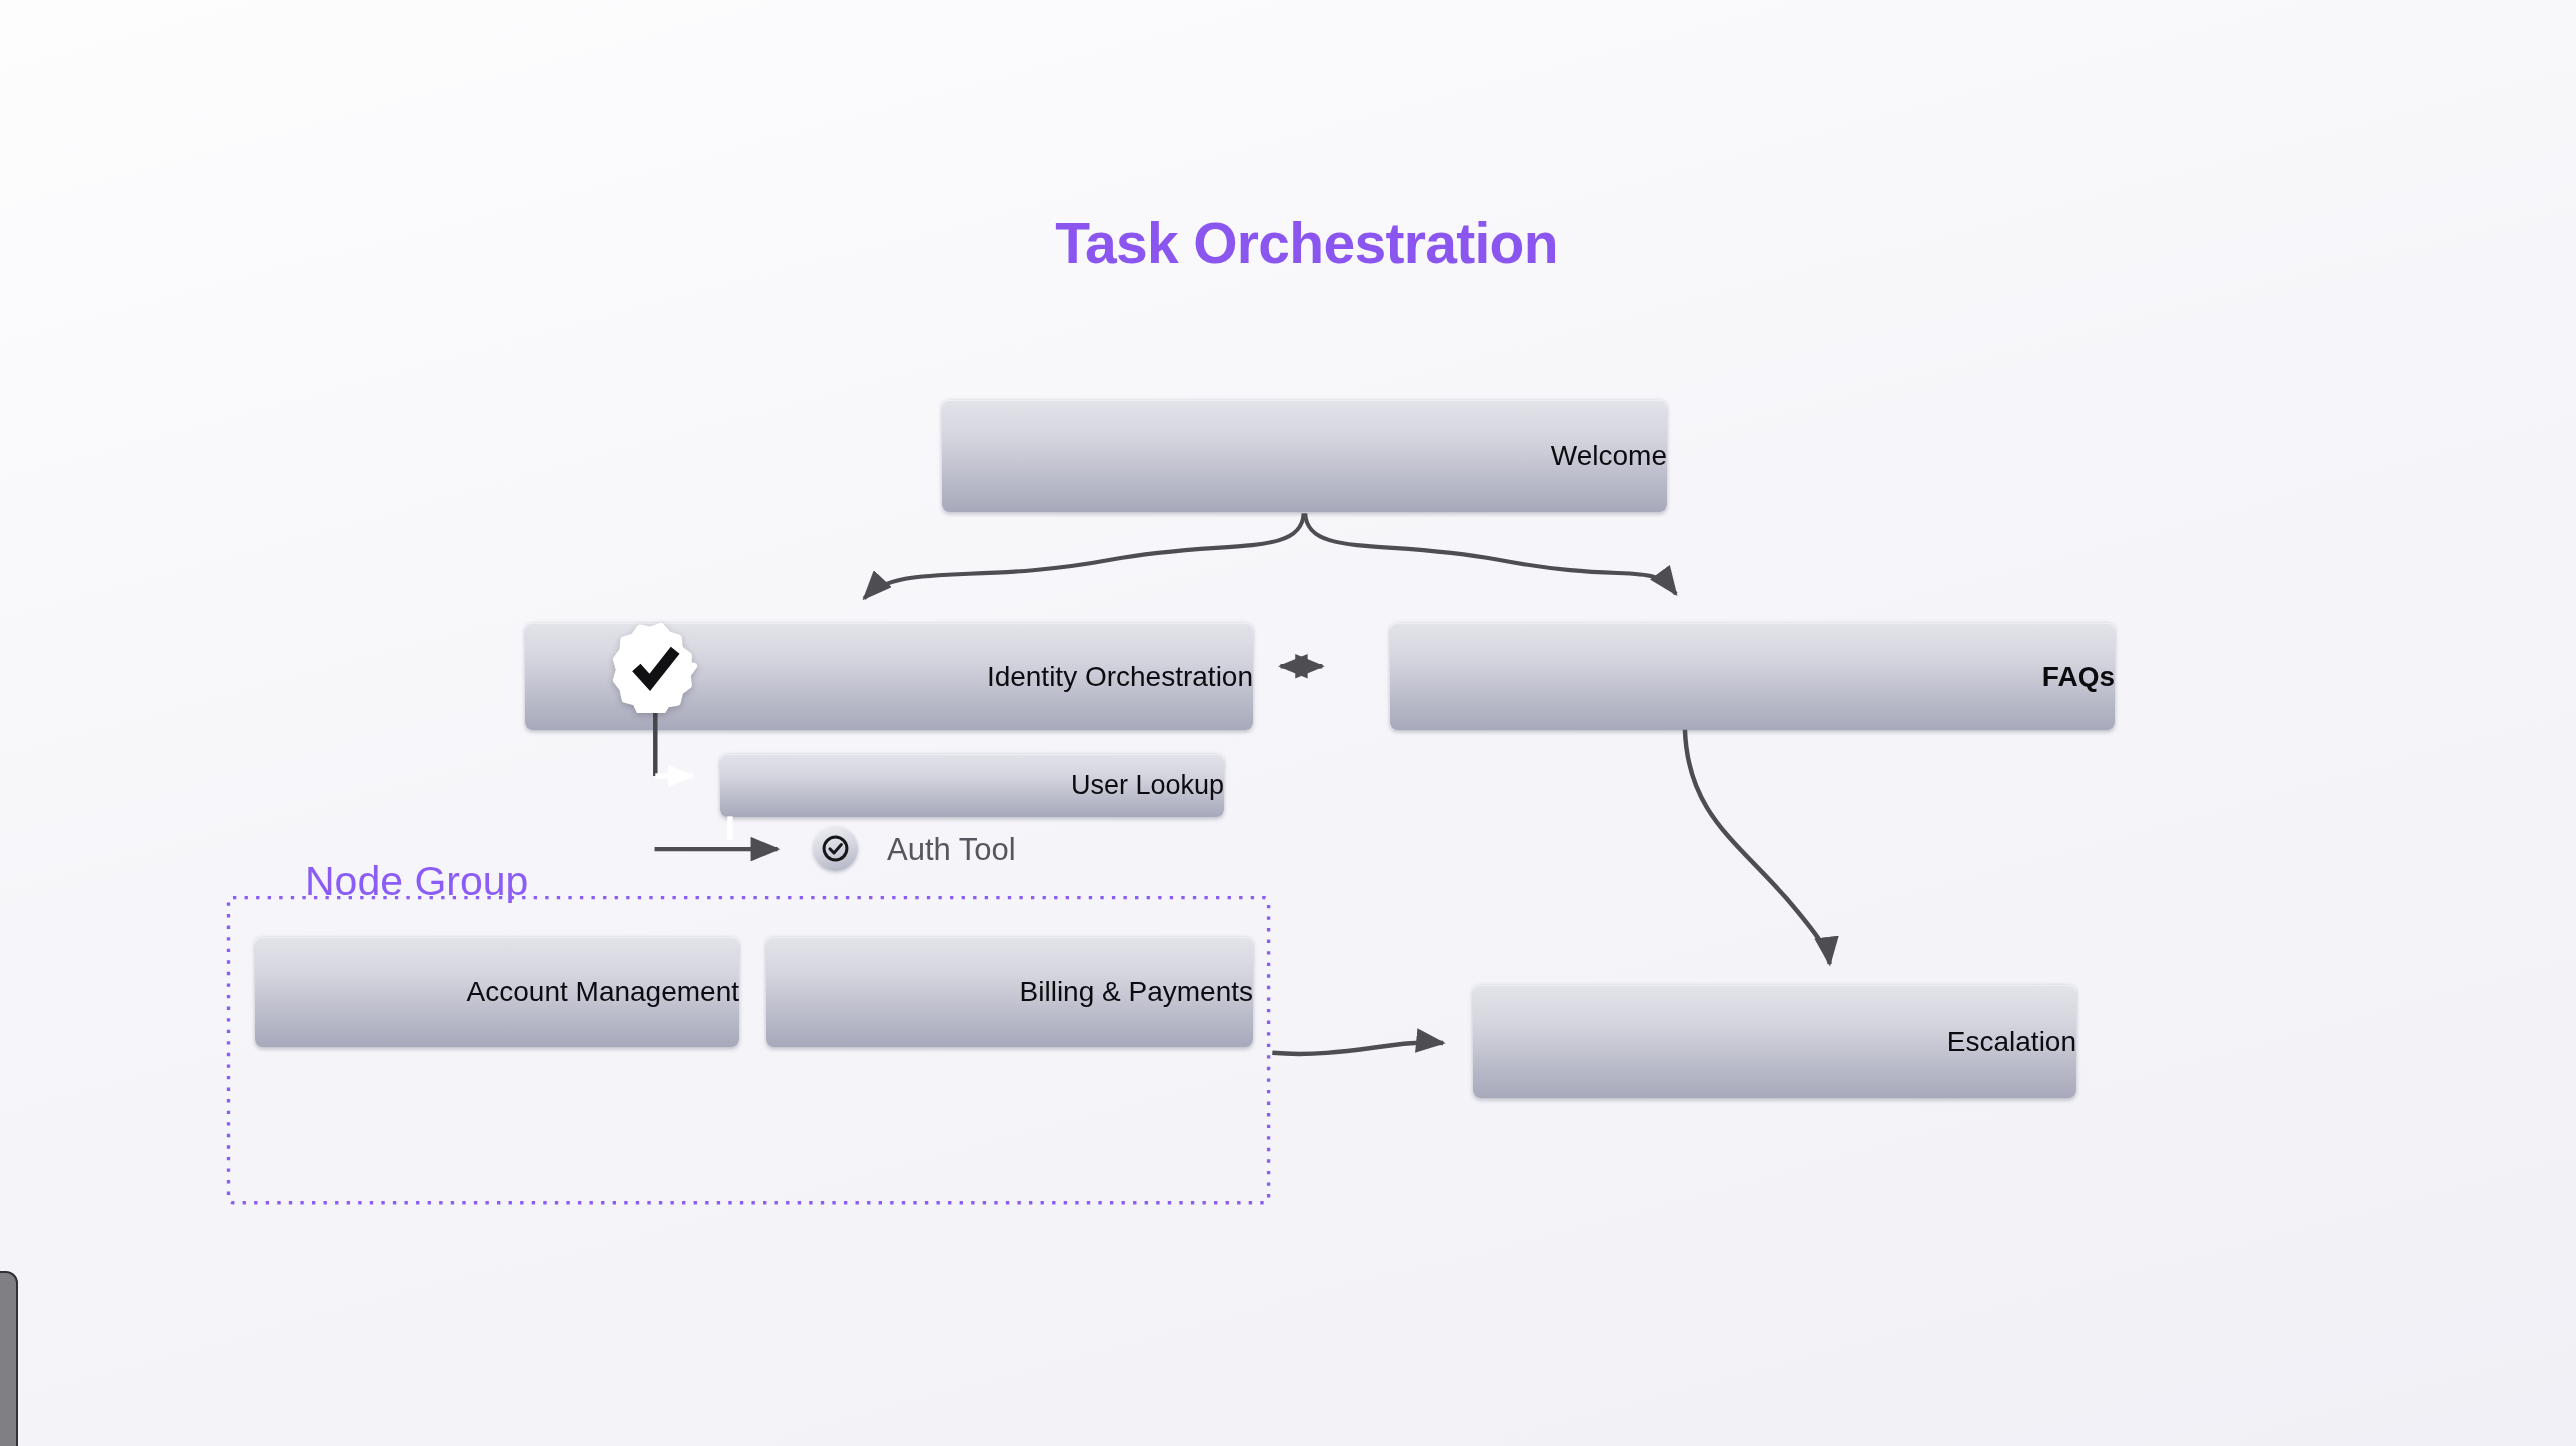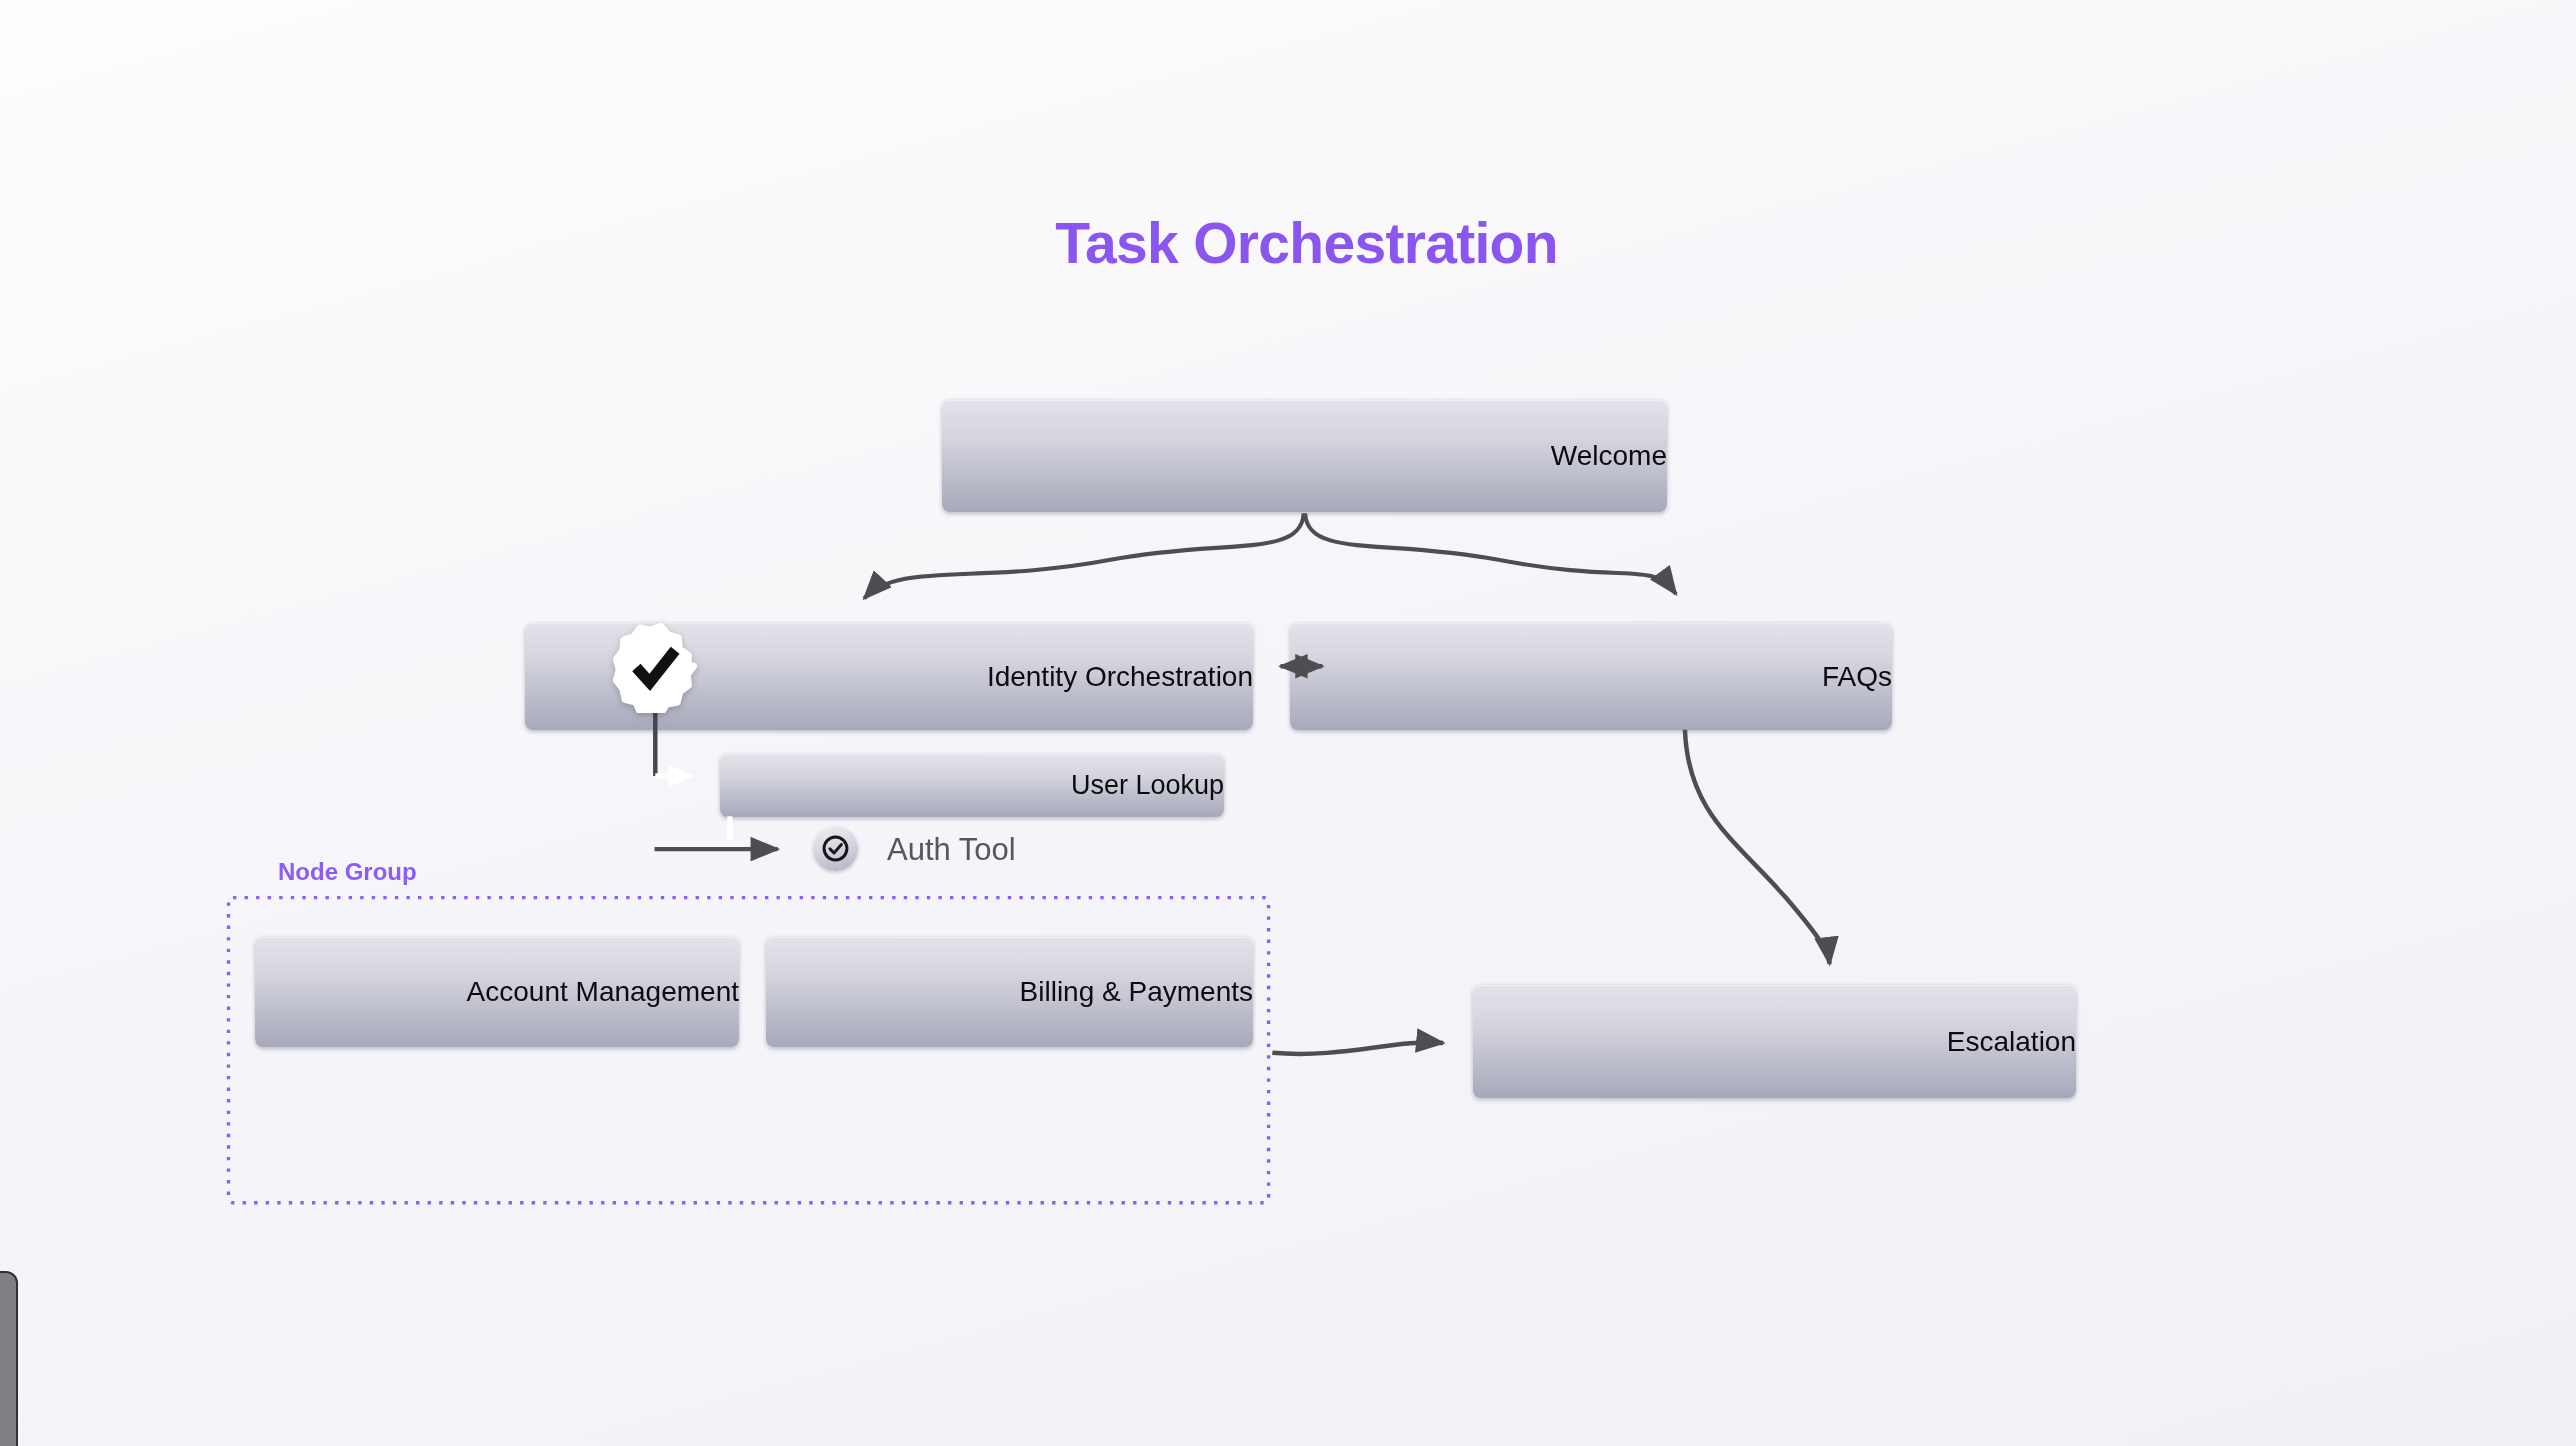--- a/index.html
+++ b/index.html
@@ -18,29 +18,29 @@
   }
   .flow-node{
     position:absolute;display:flex;align-items:center;justify-content:flex-end;
     background:linear-gradient(180deg,#e3e4ea 0%,#d3d4dd 35%,#a7a8ba 100%);
     border-radius:7.5px;color:#0b0b10;font-size:28px;
     box-shadow:0 1.5px 4.5px rgba(40,40,70,.28), inset 0 0.7px 0 rgba(255,255,255,.55);
     z-index:2;
   }
   .node-welcome{left:942px;top:400px;width:725px;height:112px;}
   .node-identity{left:525px;top:623px;width:728px;height:107px;}
-  .node-faqs{left:1290px;top:623px;width:602px;height:107px;}
+  .node-faqs{left:1390px;top:623px;width:725px;height:107px;font-weight:bold;}
   .node-user-lookup{left:720px;top:754px;width:504px;height:63px;font-size:27px;}
   .node-account{left:255px;top:937px;width:484px;height:110px;}
   .node-billing{left:766px;top:937px;width:487px;height:110px;}
   .node-scheduling{left:508px;top:1091px;width:487px;height:110px;}
   .node-escalation{left:1473px;top:985px;width:603px;height:113px;}
 
   .group-label{
-    position:absolute;left:278px;top:858px;font-size:24px;color:#8b5cf6;z-index:2;font-weight:bold;
+    position:absolute;left:305px;top:858px;font-size:41px;color:#8b5cf6;z-index:2;
   }
   .auth-badge{
     position:absolute;left:813px;top:826px;width:45px;height:45px;border-radius:50%;
     background:linear-gradient(165deg,#f0f0f4 0%,#d7d8e1 45%,#b2b3c3 100%);
     box-shadow:0 1.5px 3.7px rgba(40,40,70,.25);
     display:flex;align-items:center;justify-content:center;z-index:4;
   }
   .auth-label{
     position:absolute;left:887px;top:830px;height:39px;display:flex;align-items:center;
     font-size:31px;color:#56565e;z-index:4;

